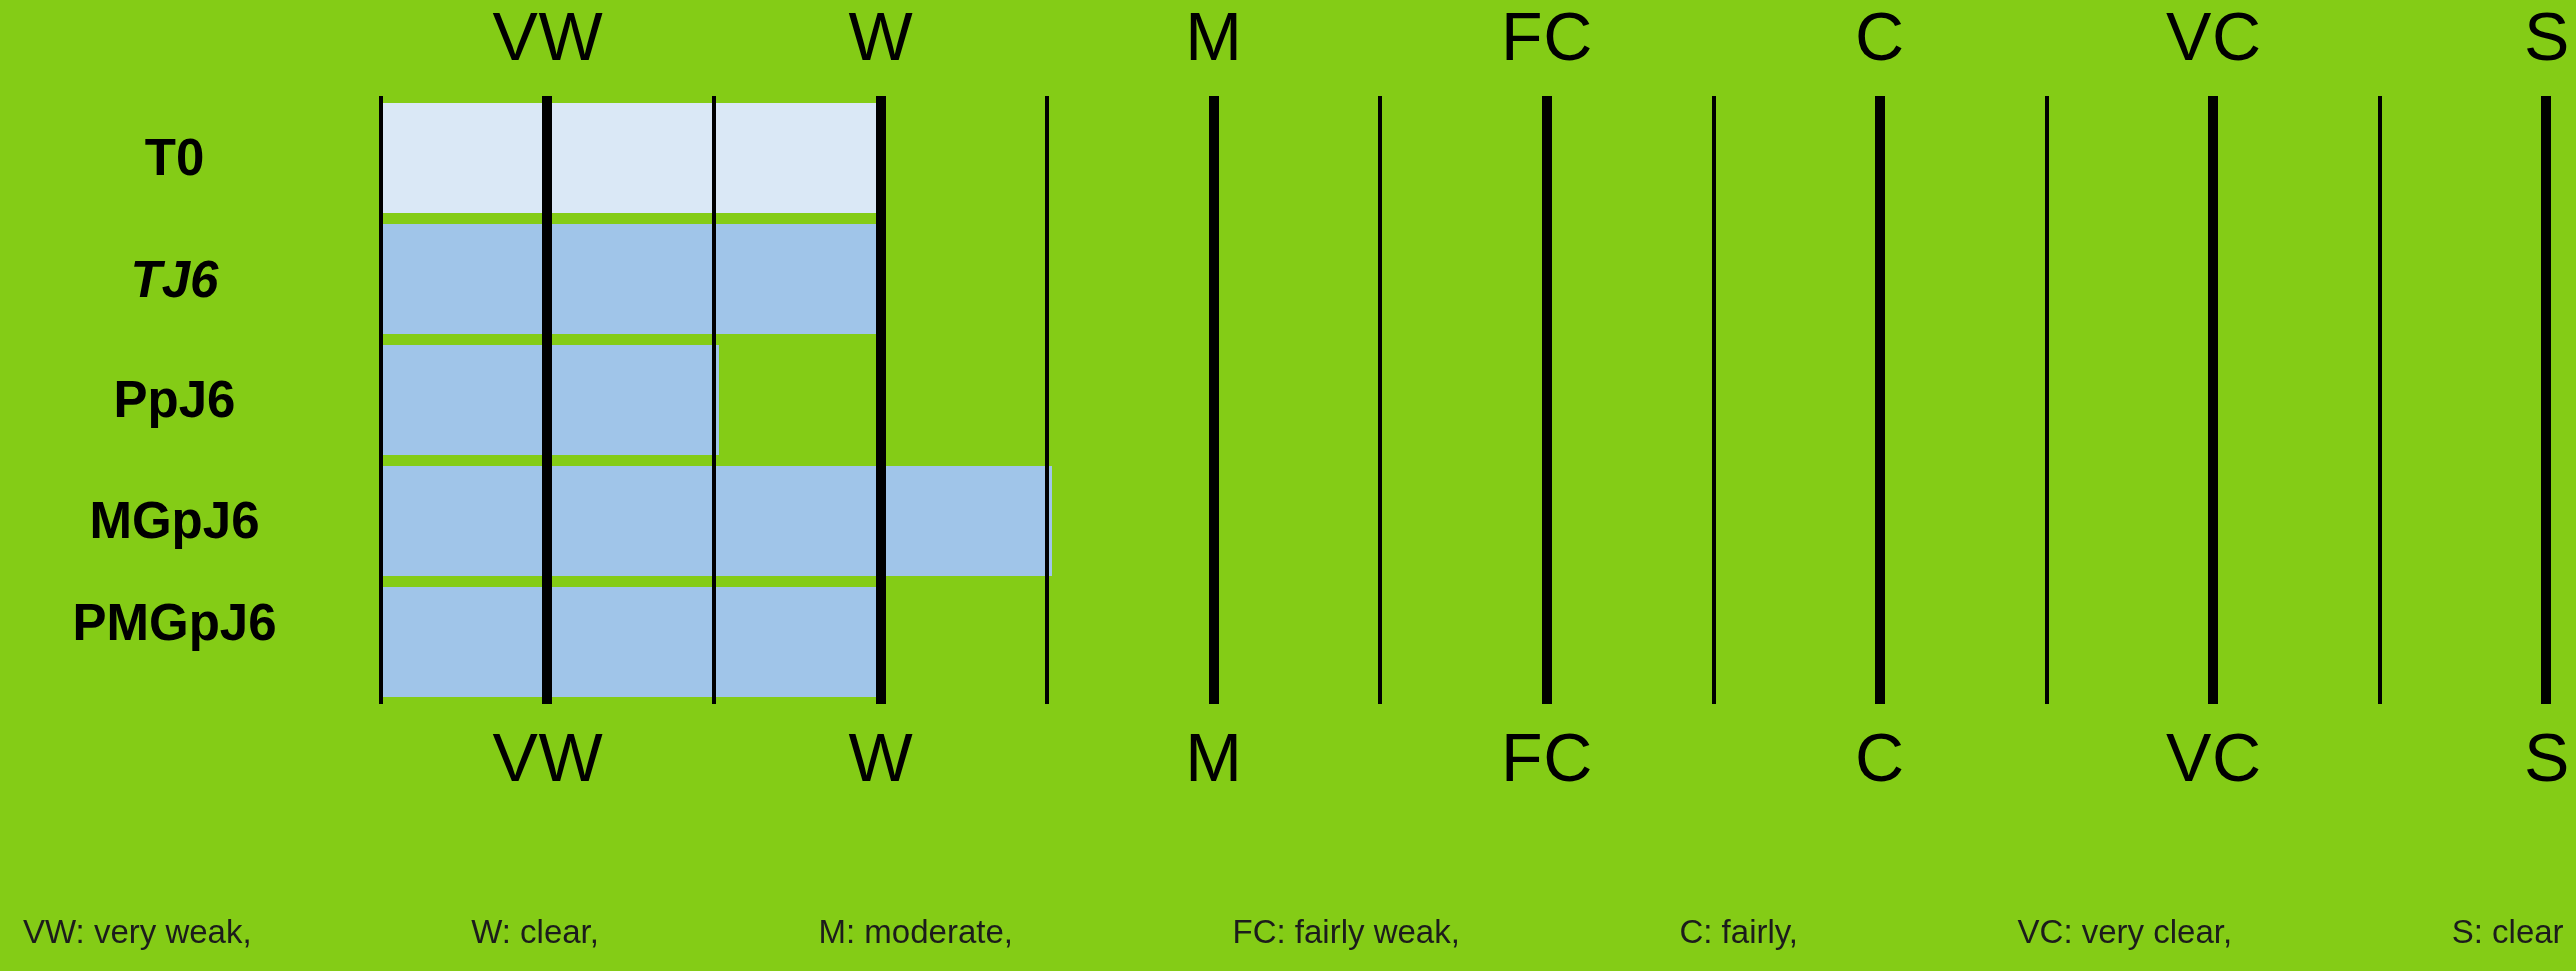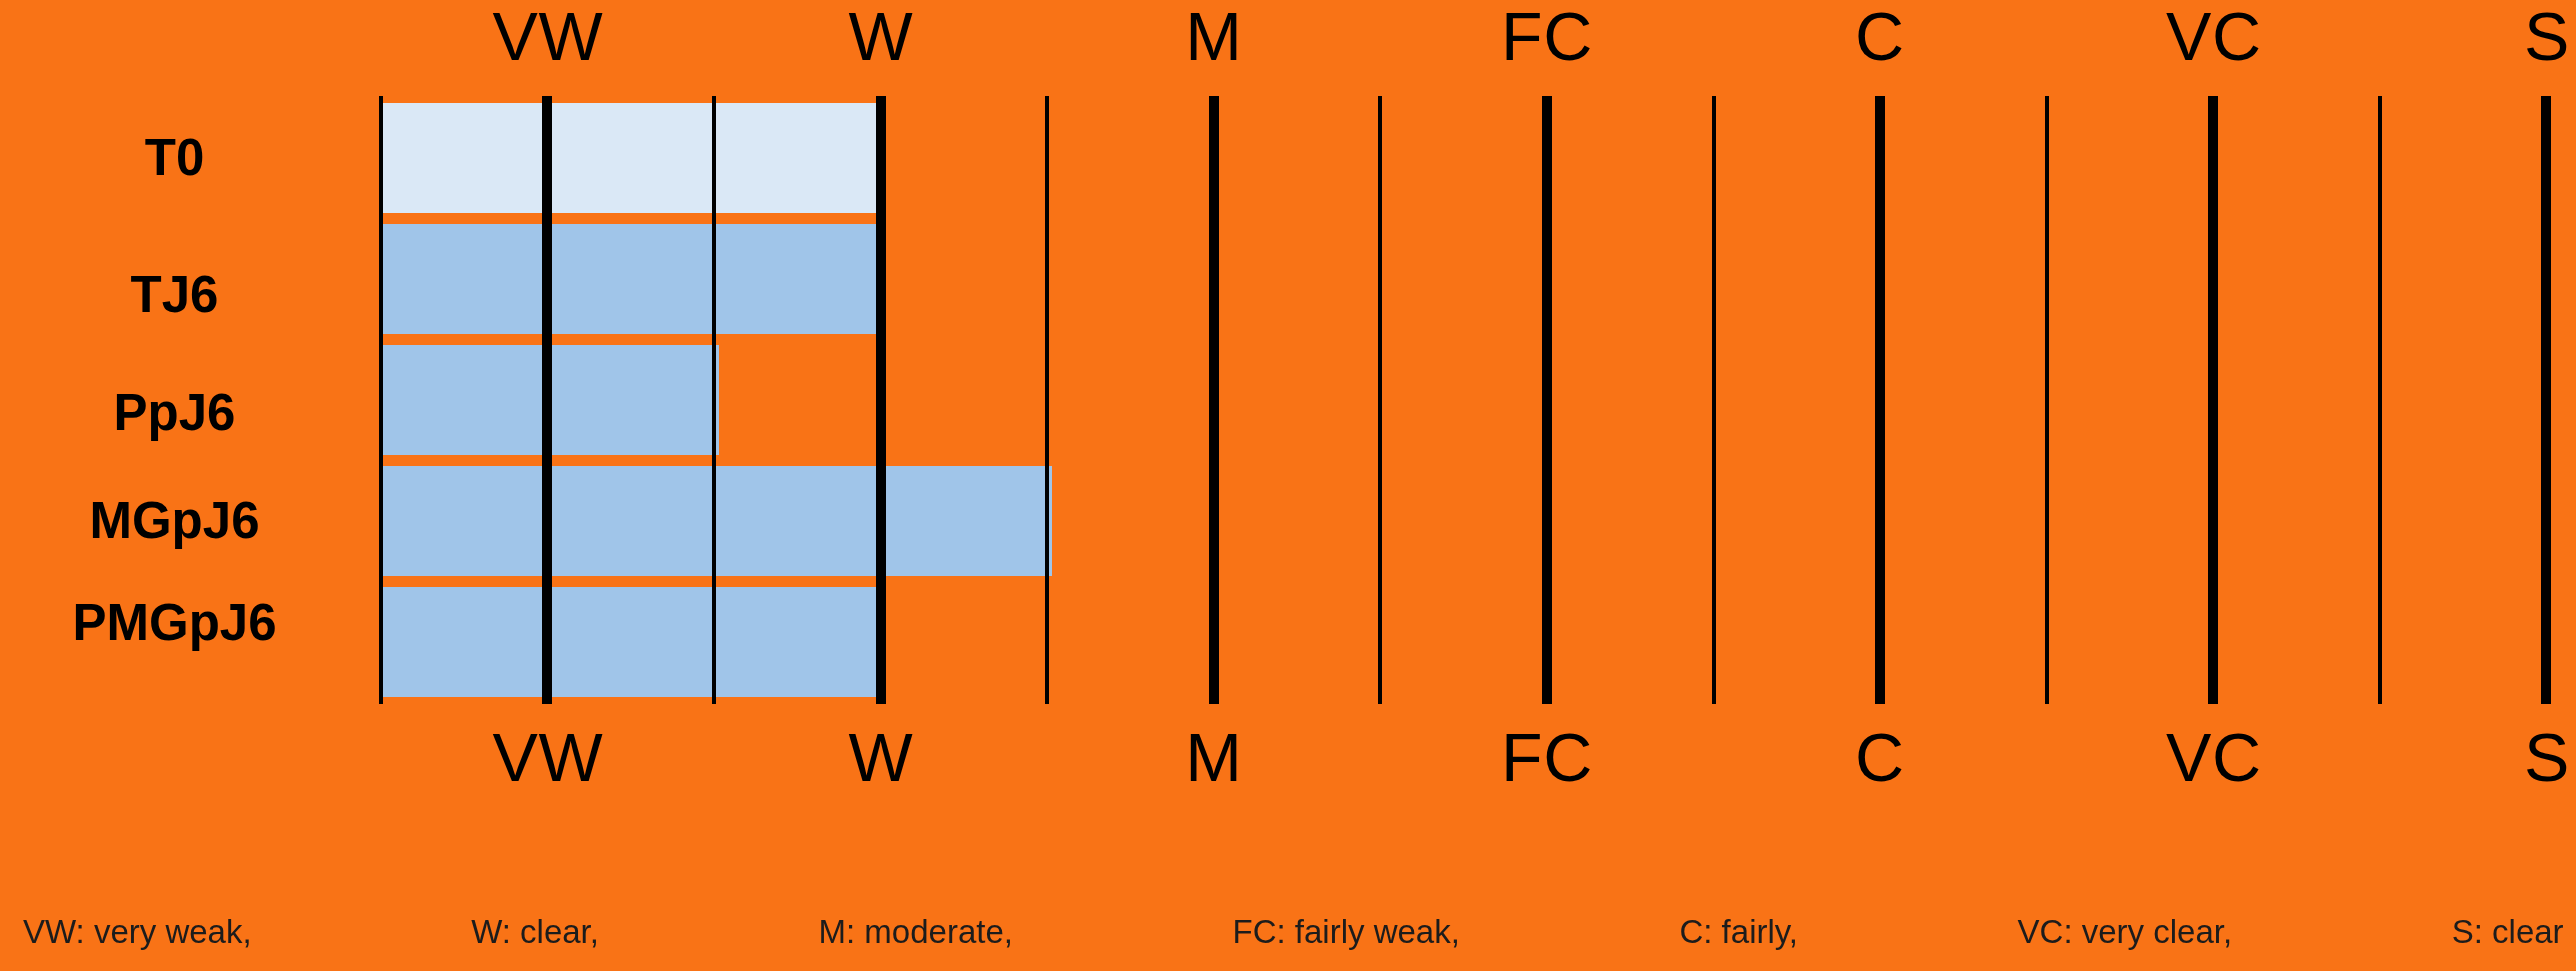--- a/index.html
+++ b/index.html
@@ -4,21 +4,21 @@
 <style>
   html, body {
     margin: 0;
     padding: 0;
     background: #ffffff;
   }
   .canvas {
     position: relative;
     width: 2576px;
     height: 972px;
-    background: #f97316;
+    background: #84cc16;
     font-family: "Liberation Sans", sans-serif;
     overflow: hidden;
   }
   .axis-label {
     position: absolute;
     width: 280px;
     text-align: center;
     font-size: 68px;
     line-height: 73px;
     color: #000000;
@@ -85,37 +85,37 @@
       <div class="tick" style="left: 1045px; top: 96px; height: 124px; width: 3.9px;"></div>
       <div class="tick" style="left: 1209px; top: 96px; height: 124px; width: 10px;"></div>
       <div class="tick" style="left: 1378px; top: 96px; height: 124px; width: 3.9px;"></div>
       <div class="tick" style="left: 1542px; top: 96px; height: 124px; width: 10px;"></div>
       <div class="tick" style="left: 1712px; top: 96px; height: 124px; width: 3.9px;"></div>
       <div class="tick" style="left: 1875px; top: 96px; height: 124px; width: 10px;"></div>
       <div class="tick" style="left: 2045px; top: 96px; height: 124px; width: 3.9px;"></div>
       <div class="tick" style="left: 2208px; top: 96px; height: 124px; width: 10px;"></div>
       <div class="tick" style="left: 2378px; top: 96px; height: 124px; width: 3.9px;"></div>
       <div class="tick" style="left: 2541px; top: 96px; height: 124px; width: 10px;"></div>
-      <div class="row-label" style="top: 240px; height: 110px; line-height: 110px;">TJ6</div>
+      <div class="row-label" style="top: 225px; height: 110px; line-height: 110px; font-style: italic;">TJ6</div>
       <div class="bar" style="left: 381px; top: 224px; height: 110px; width: 504px; background: rgb(160, 197, 233);"></div>
       <div class="tick" style="left: 379px; top: 217px; height: 124px; width: 3.9px;"></div>
       <div class="tick" style="left: 542px; top: 217px; height: 124px; width: 10px;"></div>
       <div class="tick" style="left: 712px; top: 217px; height: 124px; width: 3.9px;"></div>
       <div class="tick" style="left: 876px; top: 217px; height: 124px; width: 10px;"></div>
       <div class="tick" style="left: 1045px; top: 217px; height: 124px; width: 3.9px;"></div>
       <div class="tick" style="left: 1209px; top: 217px; height: 124px; width: 10px;"></div>
       <div class="tick" style="left: 1378px; top: 217px; height: 124px; width: 3.9px;"></div>
       <div class="tick" style="left: 1542px; top: 217px; height: 124px; width: 10px;"></div>
       <div class="tick" style="left: 1712px; top: 217px; height: 124px; width: 3.9px;"></div>
       <div class="tick" style="left: 1875px; top: 217px; height: 124px; width: 10px;"></div>
       <div class="tick" style="left: 2045px; top: 217px; height: 124px; width: 3.9px;"></div>
       <div class="tick" style="left: 2208px; top: 217px; height: 124px; width: 10px;"></div>
       <div class="tick" style="left: 2378px; top: 217px; height: 124px; width: 3.9px;"></div>
       <div class="tick" style="left: 2541px; top: 217px; height: 124px; width: 10px;"></div>
-      <div class="row-label" style="top: 358px; height: 110px; line-height: 110px;">PpJ6</div>
+      <div class="row-label" style="top: 345px; height: 110px; line-height: 110px;">PpJ6</div>
       <div class="bar" style="left: 381px; top: 345px; height: 110px; width: 338px; background: rgb(160, 197, 233);"></div>
       <div class="tick" style="left: 379px; top: 338px; height: 124px; width: 3.9px;"></div>
       <div class="tick" style="left: 542px; top: 338px; height: 124px; width: 10px;"></div>
       <div class="tick" style="left: 712px; top: 338px; height: 124px; width: 3.9px;"></div>
       <div class="tick" style="left: 876px; top: 338px; height: 124px; width: 10px;"></div>
       <div class="tick" style="left: 1045px; top: 338px; height: 124px; width: 3.9px;"></div>
       <div class="tick" style="left: 1209px; top: 338px; height: 124px; width: 10px;"></div>
       <div class="tick" style="left: 1378px; top: 338px; height: 124px; width: 3.9px;"></div>
       <div class="tick" style="left: 1542px; top: 338px; height: 124px; width: 10px;"></div>
       <div class="tick" style="left: 1712px; top: 338px; height: 124px; width: 3.9px;"></div>

